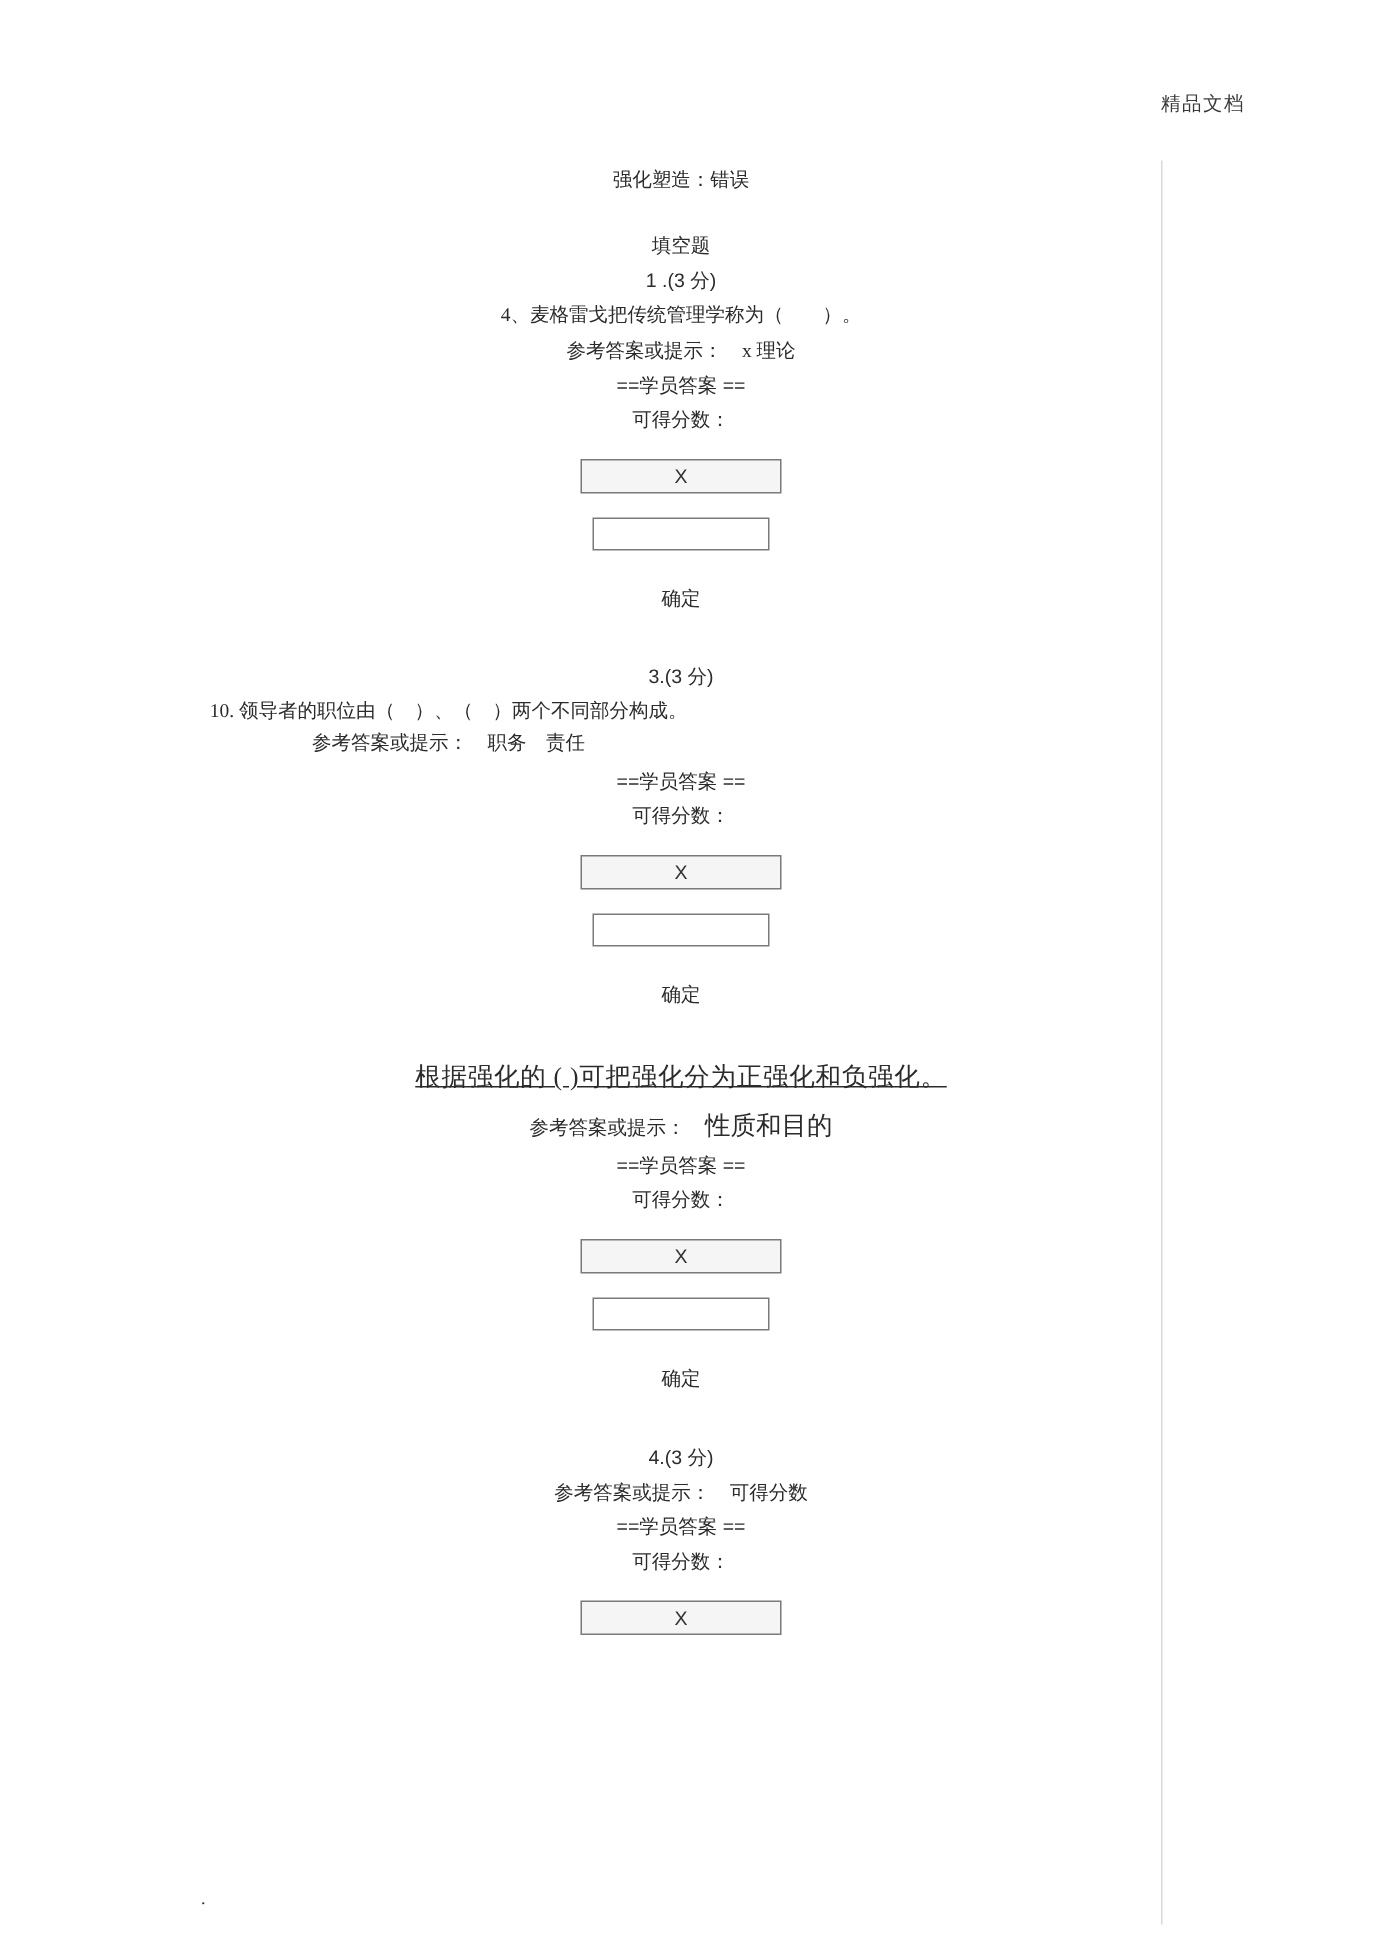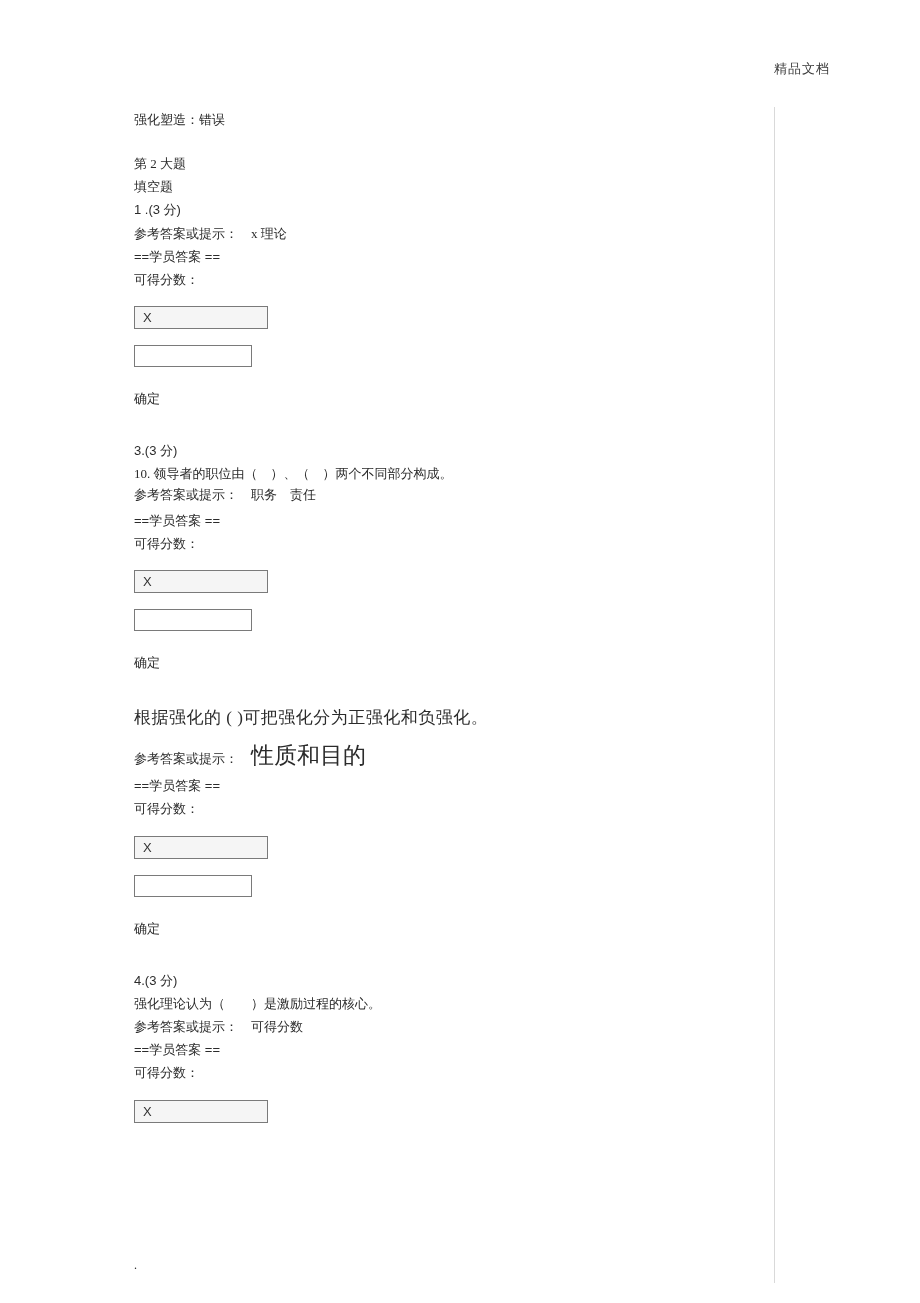--- a/index.html
+++ b/index.html
@@ -7,20 +7,21 @@
     padding: 0;
     background: #ffffff;
     width: 920px;
   }
   .page {
     position: relative;
     width: 920px;
     min-height: 1303px;
     font-family: "SimSun", "宋体", serif;
     color: #2b2b2b;
+    text-align: center;
   }
   .header-right {
     position: absolute;
     top: 60px;
     right: 90px;
     font-size: 13px;
     color: #3a3a3a;
     letter-spacing: 1px;
   }
   .content {
@@ -57,23 +58,24 @@
   .score-second {
     display: inline-block;
     width: 116px;
     height: 20px;
     border: 1px solid #7a7a7a;
     background: #fff;
   }
   .big {
     font-size: 17px;
     letter-spacing: 0.5px;
+    text-decoration: underline;
   }
   .hint-big {
-    font-size: 23px;
+    font-size: 17px;
   }
   .latin {
     font-family: Arial, Helvetica, sans-serif;
   }
   .row { margin-bottom: 6px; }
   .tight { margin-bottom: 3px; }
   .dot {
     position: absolute;
     left: 134px;
     bottom: 30px;
@@ -86,24 +88,24 @@
 
 <div class="header-right">精品文档</div>
 
 <div class="vline"></div>
 
 <div class="content">
 
   <div class="row">强化塑造：错误</div>
   <div class="gap-m"></div>
 
-  <div class="tight">第 2 大题</div>
   <div class="tight">填空题</div>
 
   <div class="tight latin">1 .(3 分)</div>
+  <div class="tight">4、麦格雷戈把传统管理学称为（　　）。</div>
   <div class="tight">
     <span>参考答案或提示：</span>&nbsp;&nbsp;&nbsp;
     <span>x 理论</span>
   </div>
   <div class="tight latin">==学员答案 ==</div>
   <div class="row">可得分数：</div>
   <div class="gap-s"></div>
   <div class="row"><span class="score-first">X</span></div>
   <div class="gap-s"></div>
   <div class="row"><span class="score-second"></span></div>
@@ -132,21 +134,20 @@
   <div class="row">可得分数：</div>
   <div class="gap-s"></div>
   <div class="row"><span class="score-first">X</span></div>
   <div class="gap-s"></div>
   <div class="row"><span class="score-second"></span></div>
   <div class="gap-s"></div>
   <div class="row">确定</div>
   <div class="gap-l"></div>
 
   <div class="tight latin">4.(3 分)</div>
-  <div class="tight">强化理论认为（　　）是激励过程的核心。</div>
   <div class="tight">
     <span>参考答案或提示：</span>&nbsp;&nbsp;&nbsp;
     <span>可得分数</span>
   </div>
   <div class="tight latin">==学员答案 ==</div>
   <div class="row">可得分数：</div>
   <div class="gap-s"></div>
   <div class="row"><span class="score-first">X</span></div>
 
 </div>

